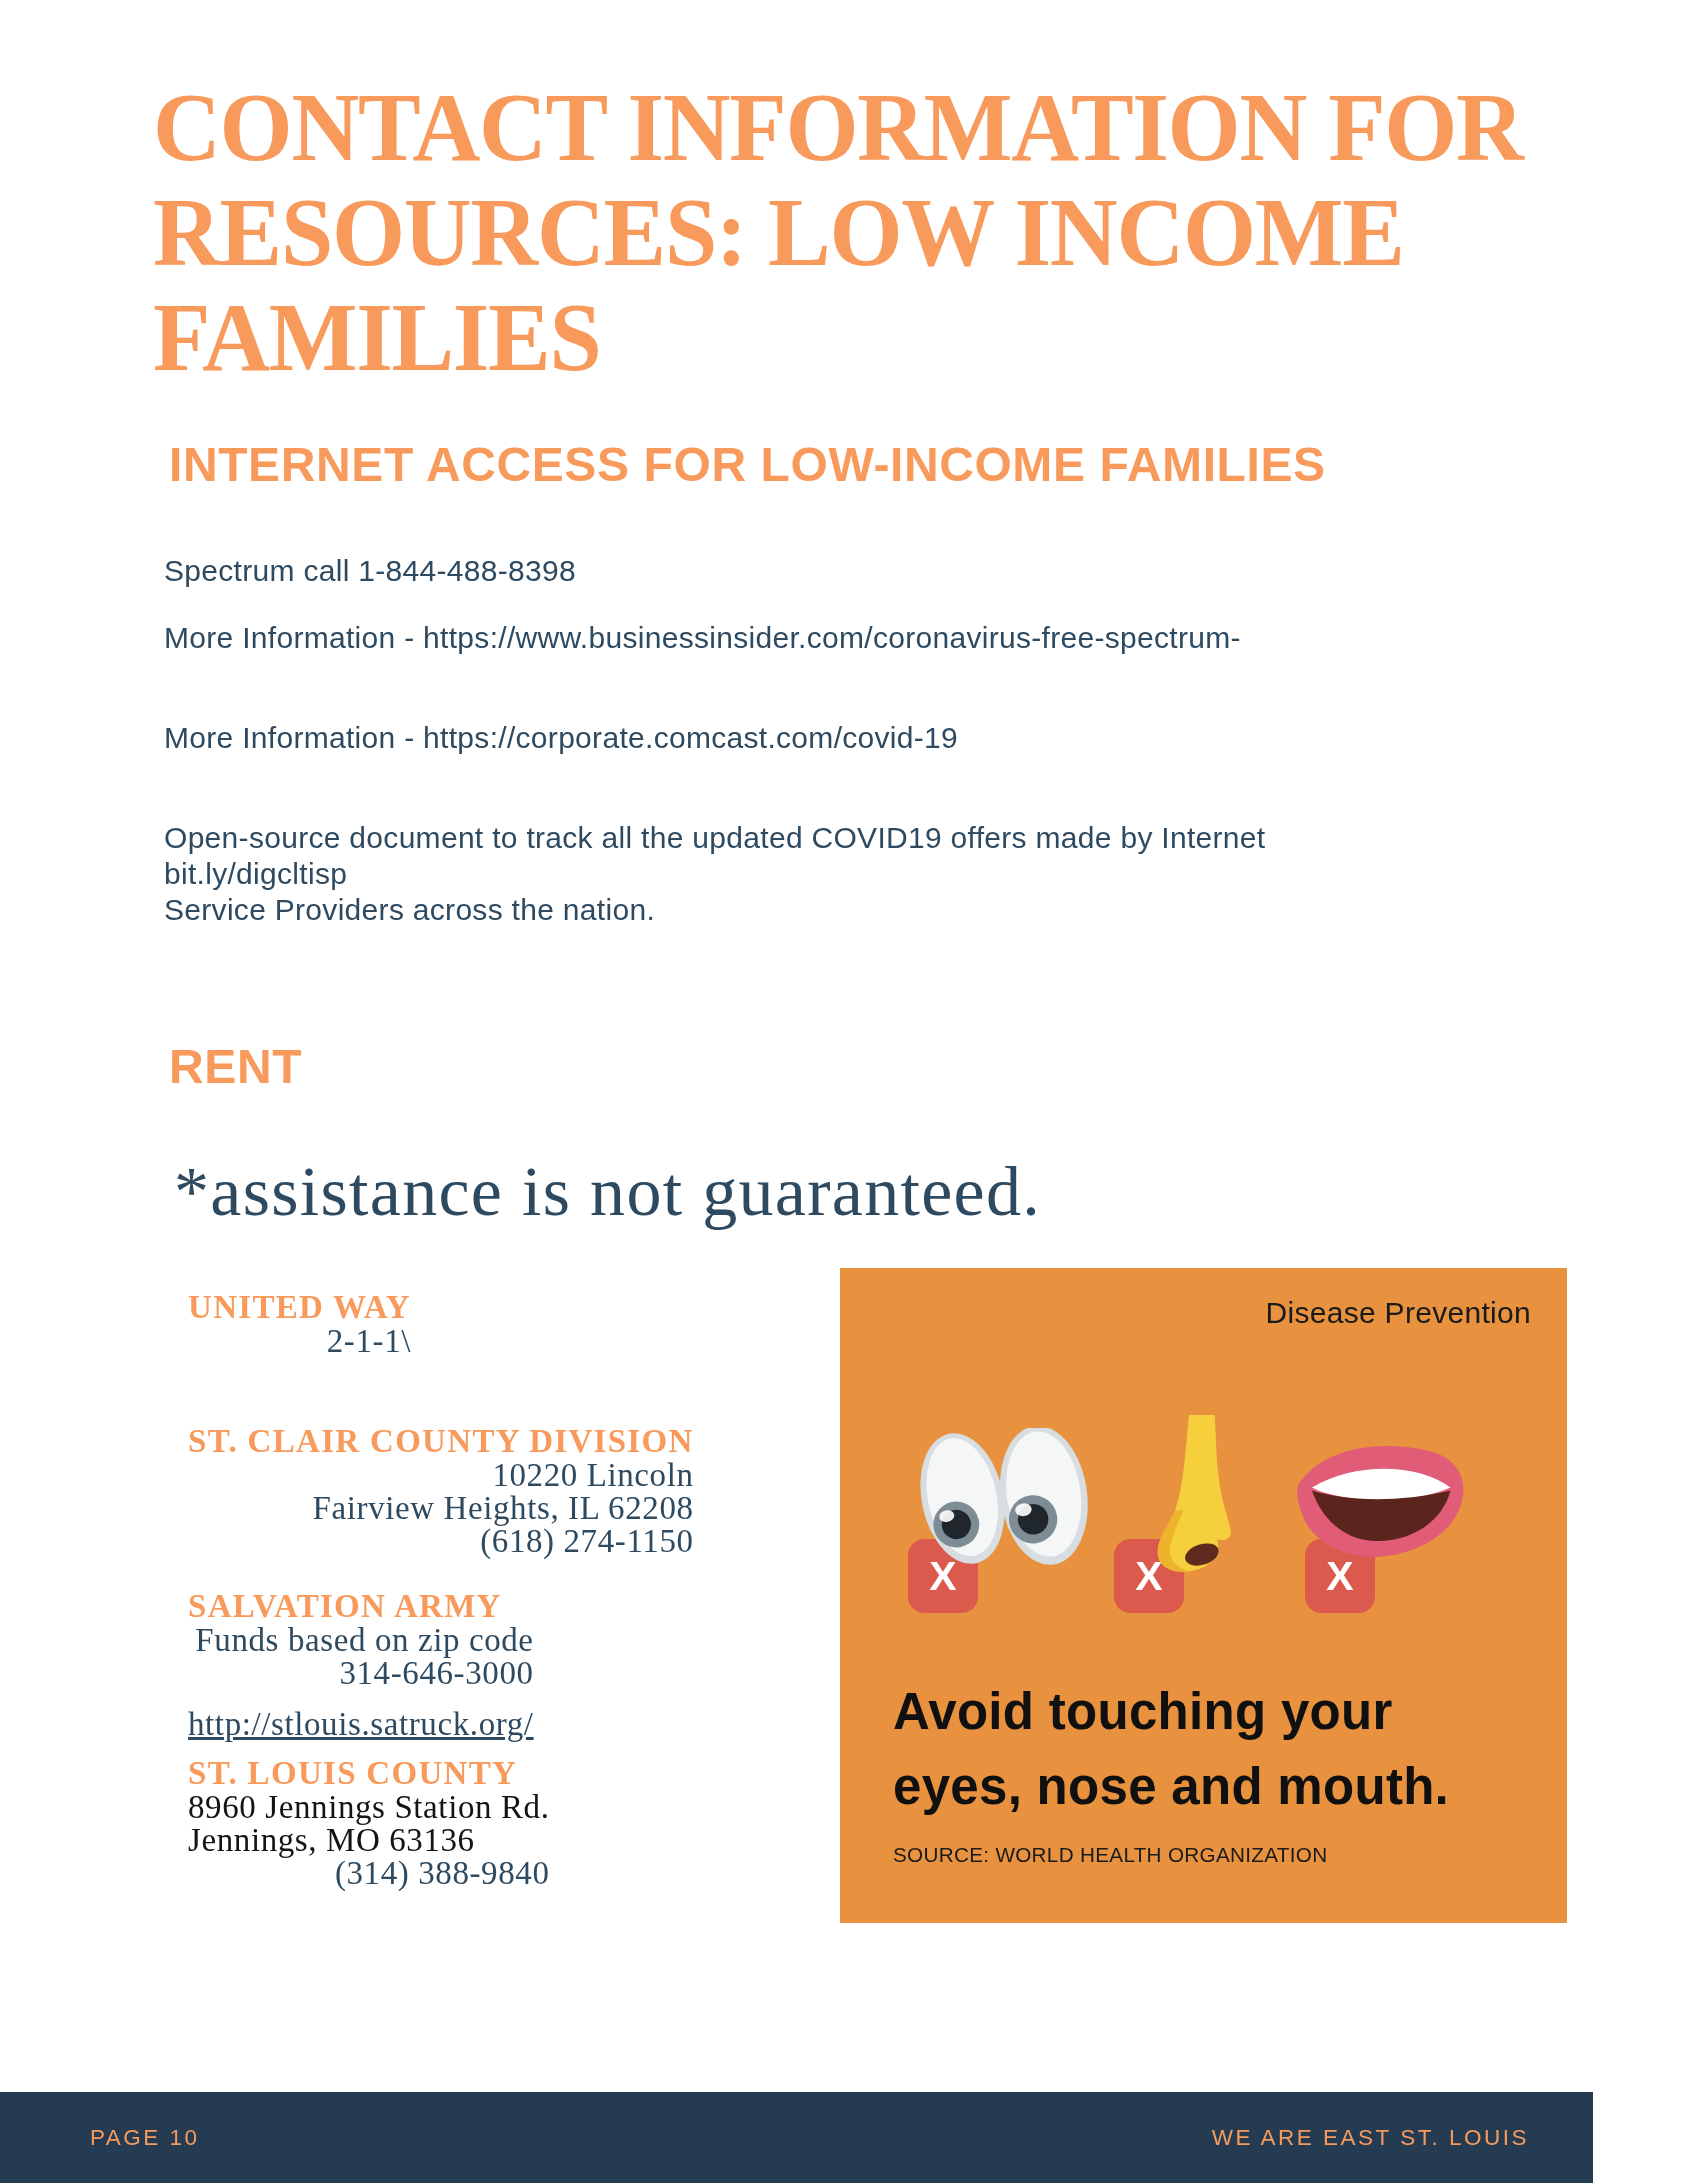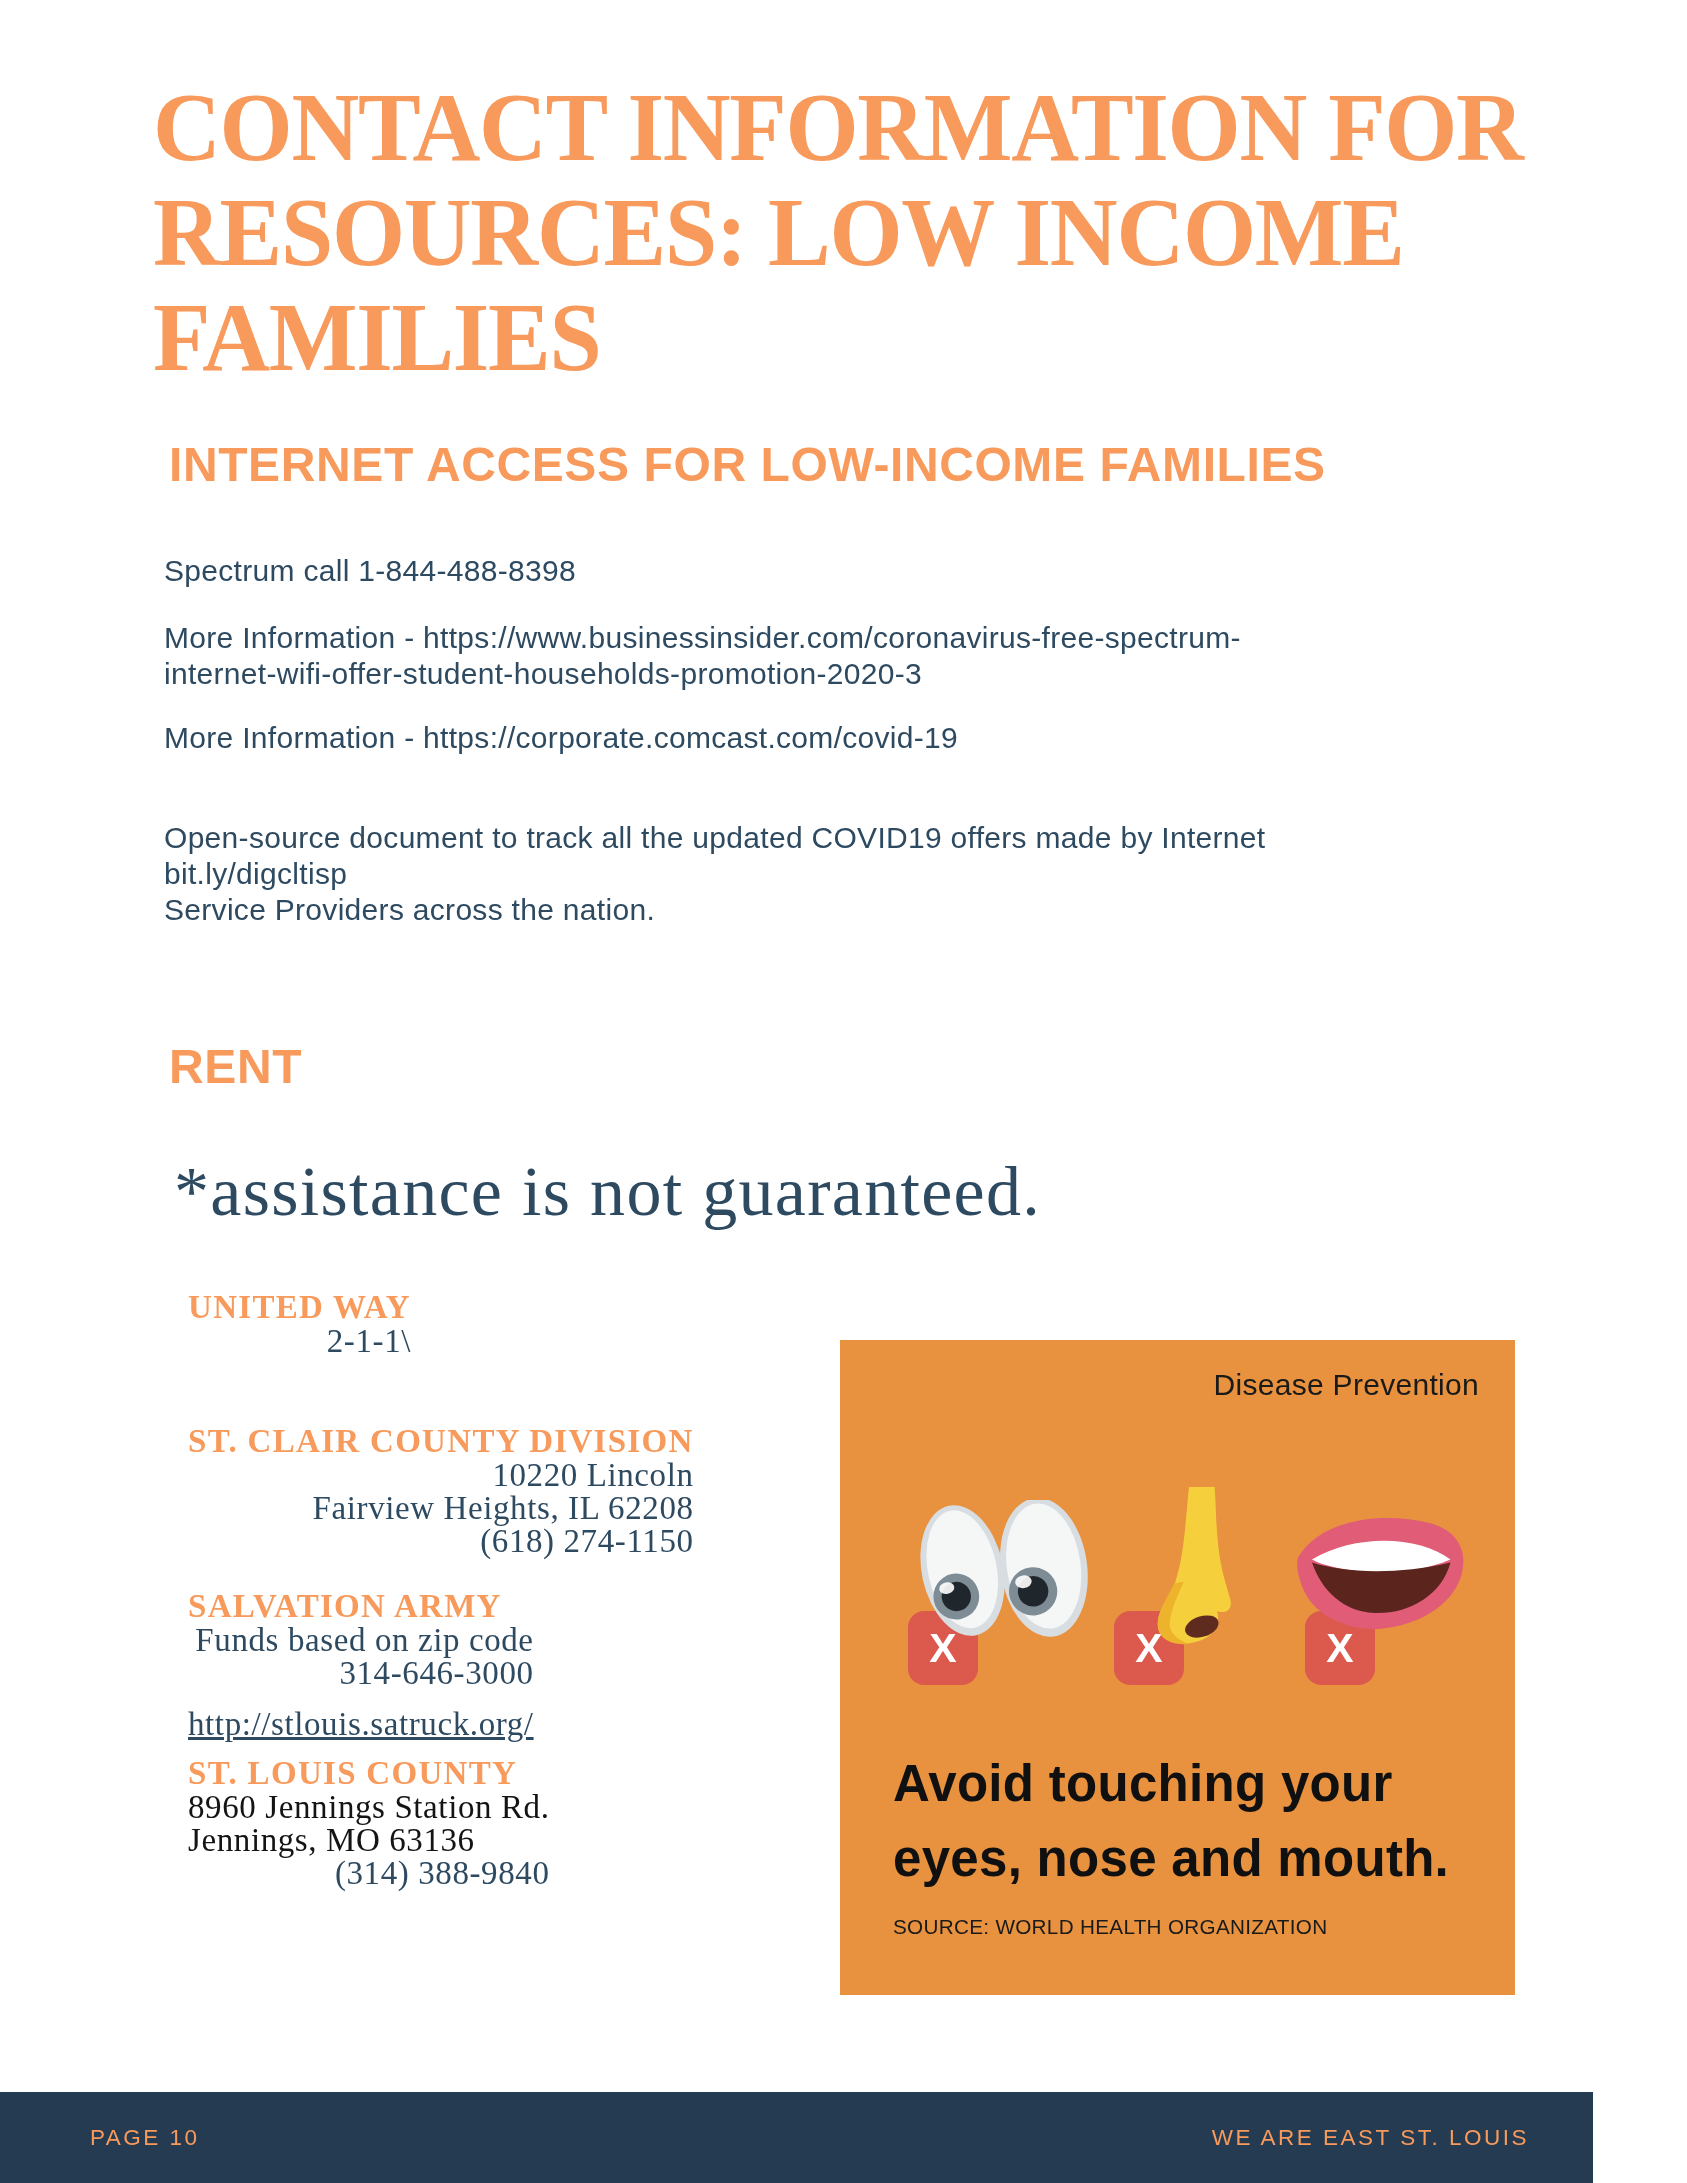--- a/index.html
+++ b/index.html
@@ -72,22 +72,22 @@
     font-size:33px;
     line-height:33px;
     letter-spacing:0.6px;
   }
   .navy{color:#2E4A61;text-align:right;}
   .dark{color:#141414;}
   .underline{text-decoration:underline;margin-top:18px;}
   
   .card{
     position:absolute;
-    left:840px; top:1340px;
-    width:675px; height:655px;
+    left:840px; top:1268px;
+    width:727px; height:655px;
     background:#E8923F;
   }
   .card-label{
     position:absolute;
     top:28px; right:36px;
     font-size:30px;
     color:#1A1A1A;
     letter-spacing:0.3px;
     white-space:nowrap;
   }
@@ -163,21 +163,20 @@
   </div>
 
   <div class="section-heading" style="top:437px">INTERNET ACCESS FOR LOW-INCOME FAMILIES</div>
 
   <div class="para" style="top:553px">
     <div>Spectrum call 1-844-488-8398</div>
   </div>
 
   <div class="para" style="top:620px">
     <div>More Information - https://www.businessinsider.com/coronavirus-free-spectrum-</div>
-    <div>internet-wifi-offer-student-households-promotion-2020-3</div>
   </div>
 
   <div class="para" style="top:720px">
     <div>More Information - https://corporate.comcast.com/covid-19</div>
   </div>
 
   <div class="para" style="top:820px">
     <div>Open-source document to track all the updated COVID19 offers made by Internet</div>
     <div>bit.ly/digcltisp</div>
     <div>Service Providers across the nation.</div>

